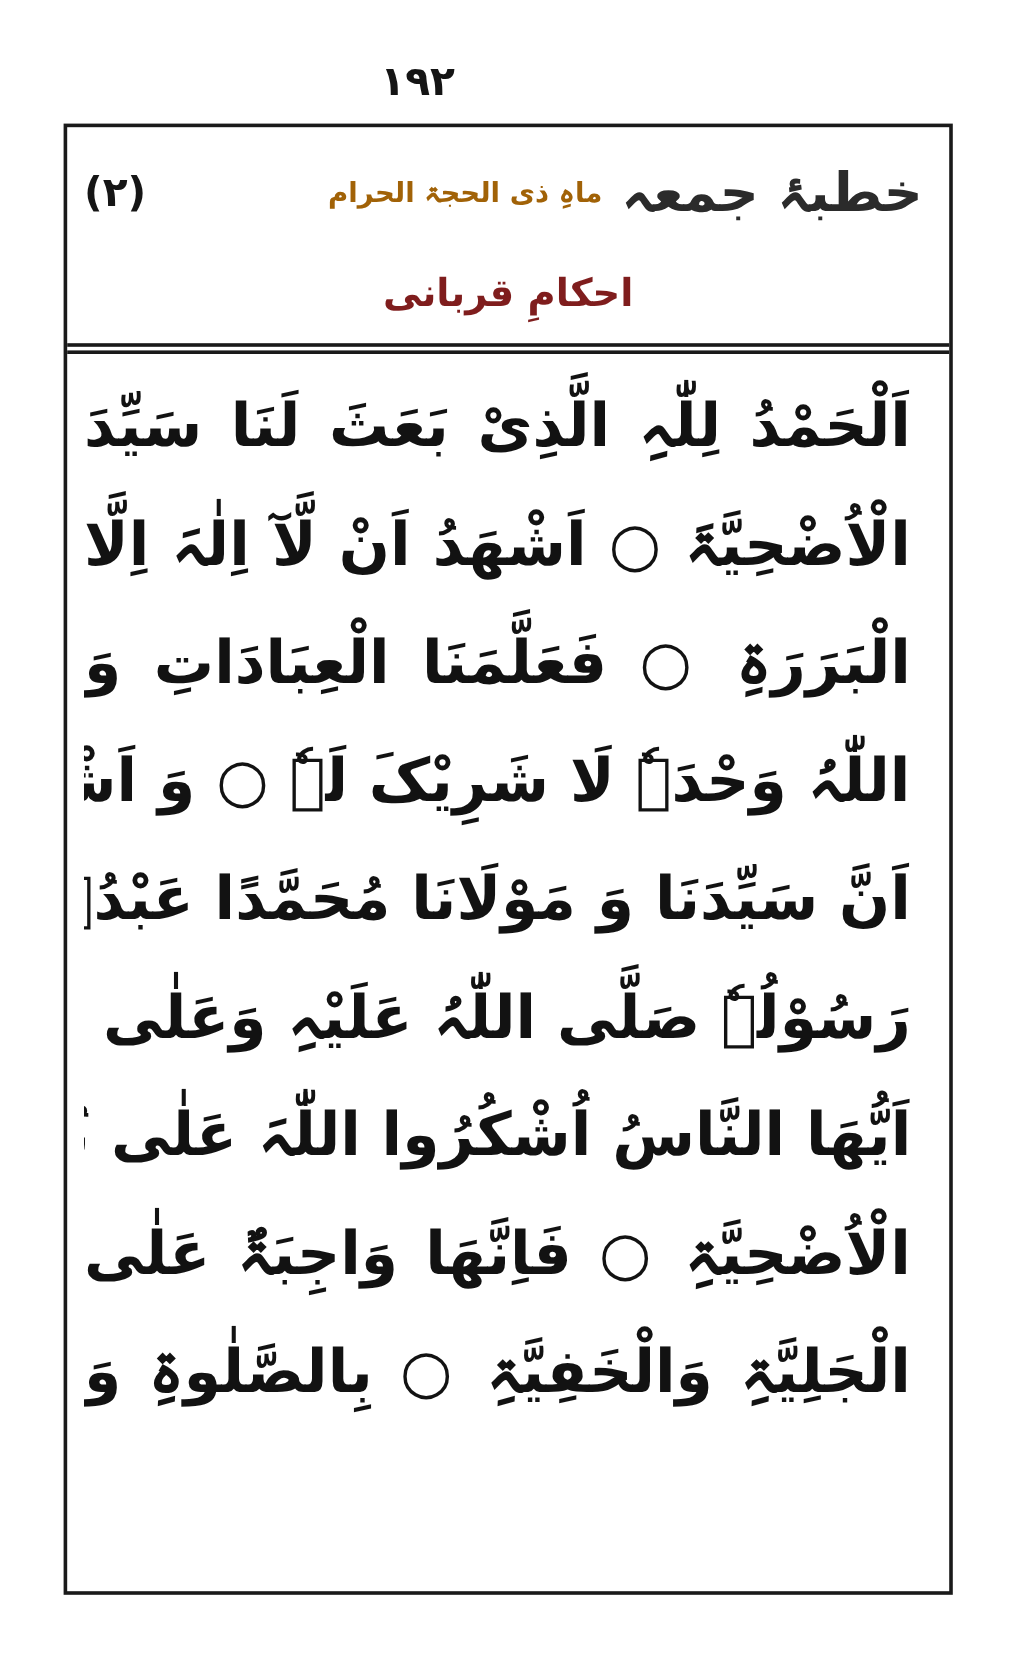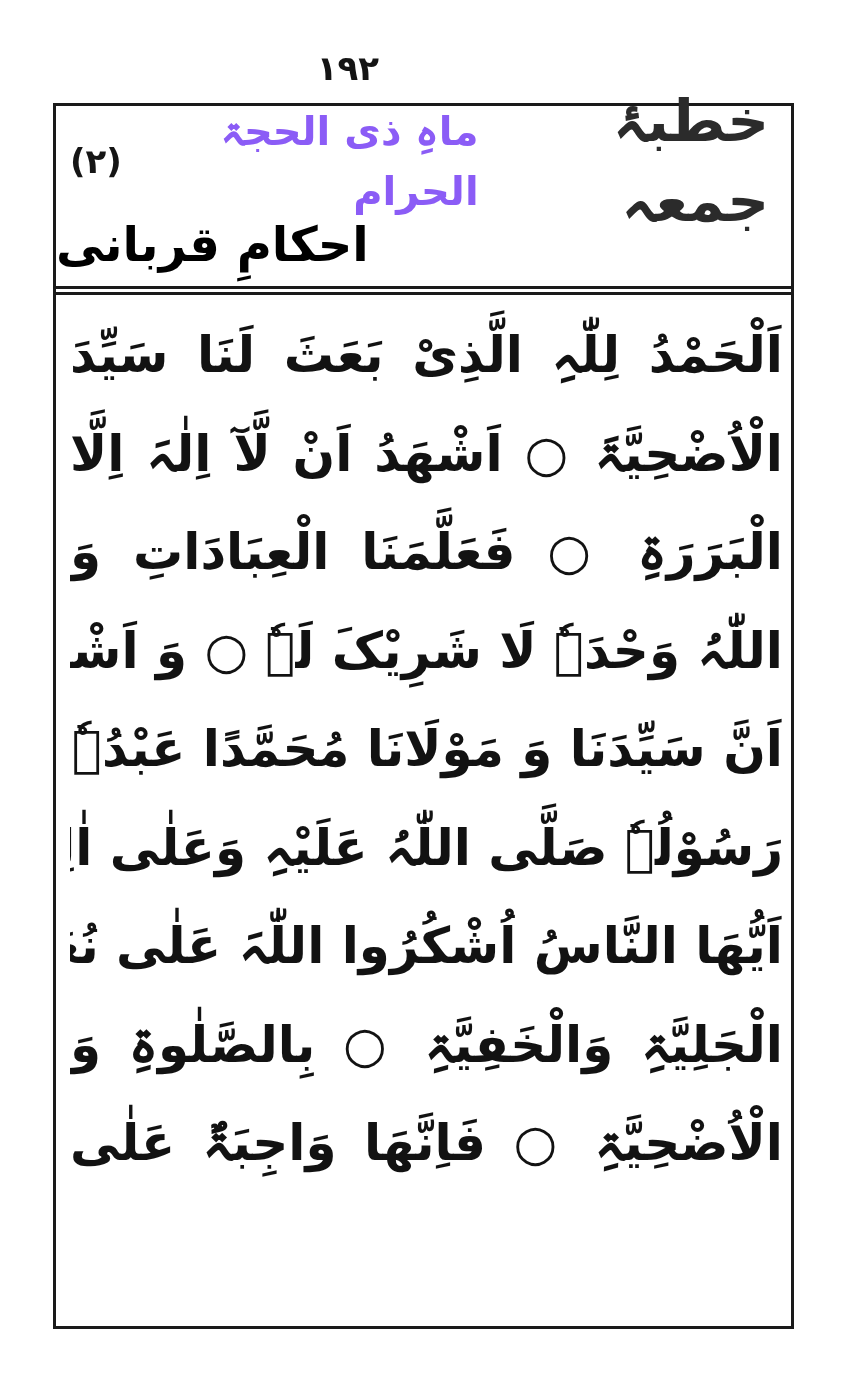--- a/index.html
+++ b/index.html
@@ -48,67 +48,68 @@
     left: 0;
     right: 0;
     height: 90px;
     direction: rtl;
     display: flex;
     align-items: center;
     padding: 0 22px 0 14px;
     box-sizing: border-box;
   }
   .title-main {
-    font-size: 58px;
+    font-size: 45px;
     font-weight: bold;
     color: #2b2b2b;
     line-height: 80px;
     letter-spacing: 0;
   }
   .title-month {
-    font-size: 40px;
+    font-size: 23px;
     font-weight: bold;
-    color: #8b5cf6;
+    color: #a16207;
+    margin-right: 16px;
     line-height: 60px;
   }
   .title-part {
     font-size: 34px;
     font-weight: bold;
     color: #151515;
     margin-right: auto;
     line-height: 60px;
     direction: ltr;
   }
   .subtitle {
     position: absolute;
     top: 108px;
     left: 0;
     right: 0;
-    text-align: left;
+    text-align: center;
     direction: rtl;
-    font-size: 48px;
+    font-size: 32px;
     font-weight: bold;
     line-height: 60px;
-    color: #000000;
+    color: #7f1d1d;
   }
   .double-rule {
     position: absolute;
     left: 0;
     top: 180px;
     width: 100%;
     height: 9px;
     border-top: 3px solid #1a1a1a;
     border-bottom: 3px solid #1a1a1a;
     box-sizing: border-box;
   }
   .body-text {
     position: absolute;
     top: 200px;
     left: 14px;
-    right: 8px;
+    right: 32px;
     direction: rtl;
   }
   .line {
     display: block;
     height: 98.5px;
     line-height: 98.5px;
     font-size: 50px;
     font-weight: bold;
     color: #121212;
     text-align: justify;
@@ -134,16 +135,16 @@
   </div>
 
   <div class="body-text">
     <span class="line">اَلْحَمْدُ لِلّٰہِ الَّذِیْ بَعَثَ لَنَا سَیِّدَ</span>
     <span class="line">الْاُضْحِیَّۃَ ○ اَشْھَدُ اَنْ لَّآ اِلٰہَ اِلَّا</span>
     <span class="line">الْبَرَرَۃِ ○ فَعَلَّمَنَا الْعِبَادَاتِ وَ</span>
     <span class="line">اللّٰہُ وَحْدَہٗ لَا شَرِیْکَ لَہٗ ○ وَ اَشْھَدُ</span>
     <span class="line">اَنَّ سَیِّدَنَا وَ مَوْلَانَا مُحَمَّدًا عَبْدُہٗ وَ</span>
     <span class="line">رَسُوْلُہٗ صَلَّی اللّٰہُ عَلَیْہِ وَعَلٰی اٰلِہٖ وَ</span>
     <span class="line">اَیُّھَا النَّاسُ اُشْکُرُوا اللّٰہَ عَلٰی نُعَمَآئِہِ</span>
+    <span class="line">الْاُضْحِیَّۃِ ○ فَاِنَّھَا وَاجِبَۃٌ عَلٰی</span>
     <span class="line">الْجَلِیَّۃِ وَالْخَفِیَّۃِ ○ بِالصَّلٰوۃِ وَ</span>
-    <span class="line">الْاُضْحِیَّۃِ ○ فَاِنَّھَا وَاجِبَۃٌ عَلٰی</span>
   </div>
 </div>
 
 </body></html>

